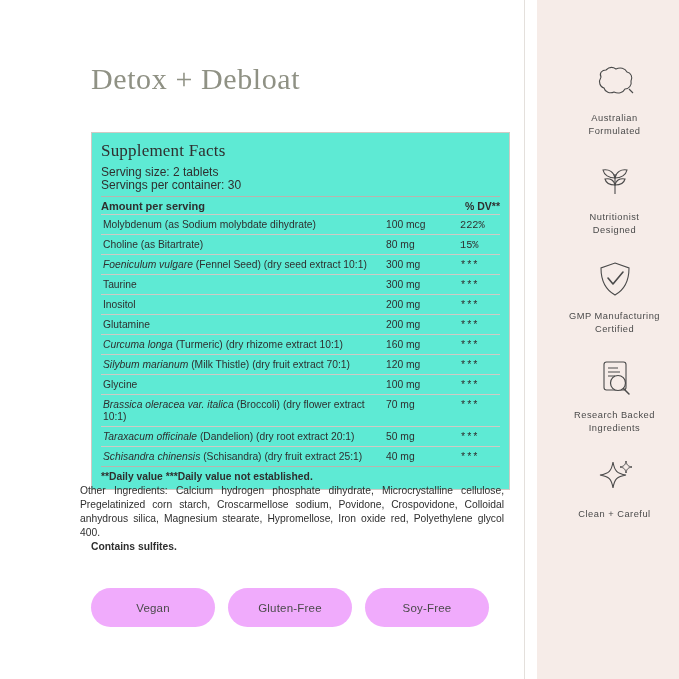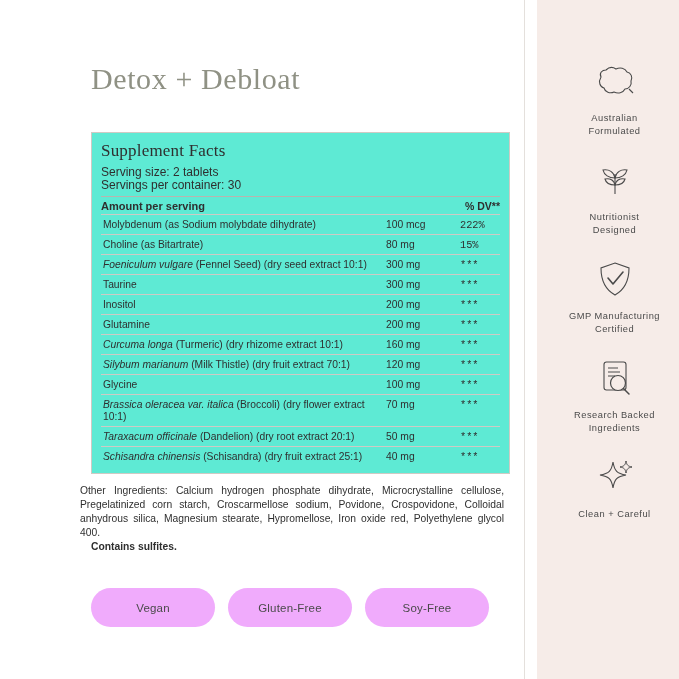--- a/index.html
+++ b/index.html
@@ -243,20 +243,21 @@
               <td class="dv">***</td>
             </tr>
             <tr>
               <td class="name"><span class="ital">Schisandra chinensis </span><span>(Schisandra) (dry fruit extract 25:1)</span></td>
               <td class="amount">40 mg</td>
               <td class="dv">***</td>
             </tr>
           </tbody>
       </table>
 
+      <div id="footnote">**Daily value  ***Daily value not established.</div>
     </div>
 
     <div id="other-ing">Other Ingredients: Calcium hydrogen phosphate dihydrate, Microcrystalline cellulose, Pregelatinized corn starch, Croscarmellose sodium, Povidone, Crospovidone, Colloidal anhydrous silica, Magnesium stearate, Hypromellose, Iron oxide red, Polyethylene glycol 400.</div>
     <div id="contains">Contains sulfites.</div>
 
     <div id="pills">
         <div class="pill">Vegan</div>
         <div class="pill">Gluten-Free</div>
         <div class="pill">Soy-Free</div>
       </div>

